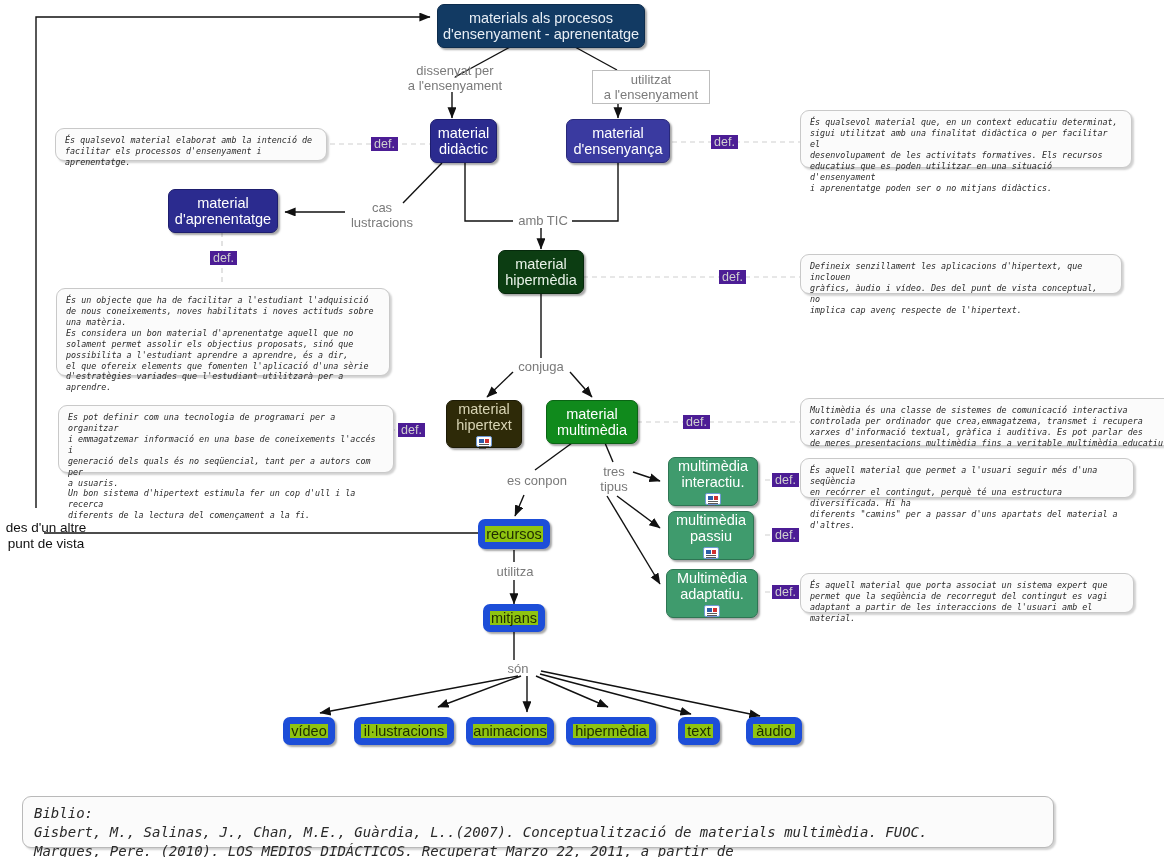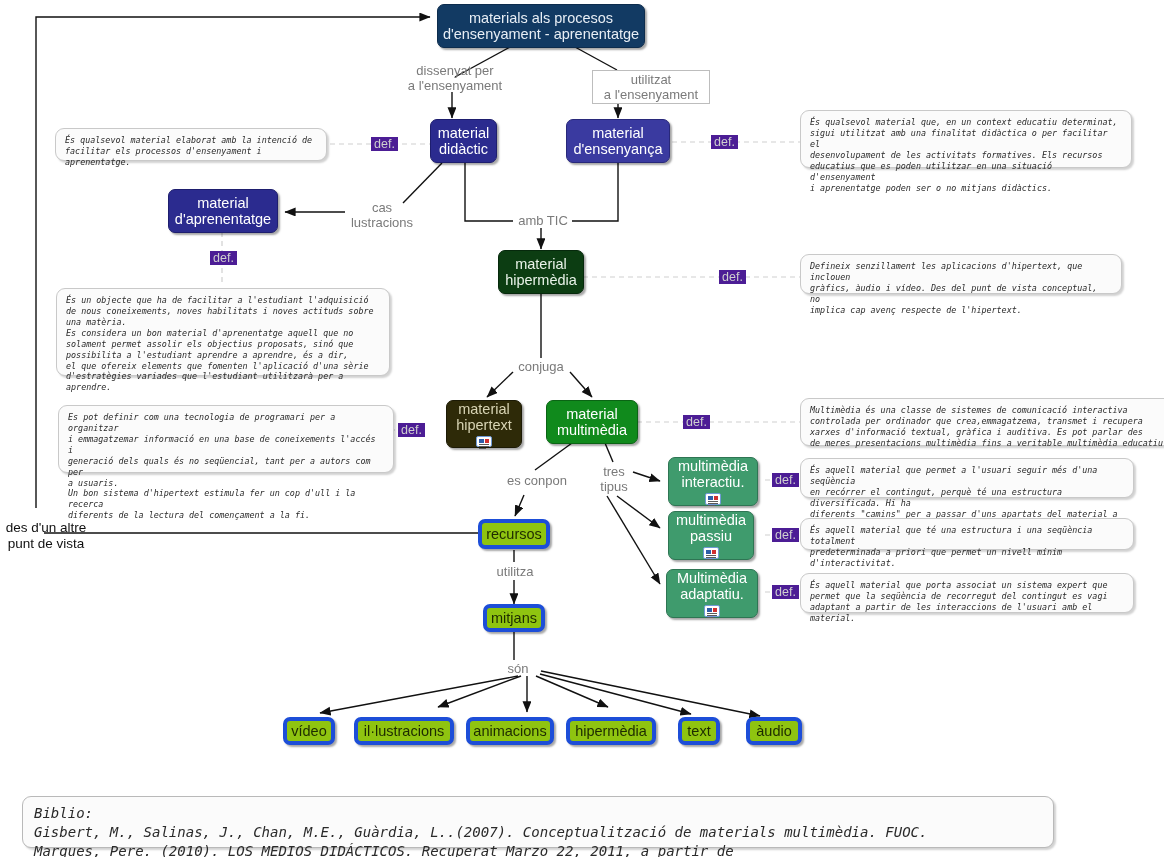--- a/index.html
+++ b/index.html
@@ -24,21 +24,21 @@
   }
   .node .lbl{display:block;white-space:pre-line;}
 
   .n-navy{background:#123a63;color:#e8eef5;border:1px solid #0d2c4d;font-size:14.5px;}
   .n-indigo{background:#2b2b8f;color:#ffffff;border:1px solid #1e1e6e;font-size:14.5px;}
   .n-indigo2{background:#3a3aa0;color:#ffffff;border:1px solid #28287a;font-size:14.5px;}
   .n-darkgreen{background:#0c3d12;color:#e9f3e9;border:1px solid #06290c;font-size:14.5px;}
   .n-olive{background:#2e2a08;color:#d8d4b4;border:1px solid #1c1a05;font-size:14.5px;}
   .n-green{background:#108a1c;color:#ffffff;border:1px solid #0a6414;font-size:14.5px;}
   .n-midgreen{background:#3f9b6d;color:#ffffff;border:1px solid #2e7553;font-size:14.5px;}
-  .n-lime{background:#8fc410;color:#1d2b00;border:4px solid #1d4ed8;font-size:14.5px;}
+  .n-lime{background:#8fc410;color:#1d2b00;border:7px solid #1d4ed8;font-size:14.5px;}
 
   
   .note{
     position:absolute;
     box-sizing:border-box;
     background:#fbfbfb;
     border:1px solid #c9c9c9;
     border-radius:9px;
     box-shadow:2px 2px 2px rgba(0,0,0,.18);
     color:#2a2a2a;
@@ -350,22 +350,20 @@
 
   <div class="note" style="left:800px;top:398px;width:428px;height:48px;">Multimèdia és una classe de sistemes de comunicació interactiva
 controlada per ordinador que crea,emmagatzema, transmet i recupera
 xarxes d'informació textual, gràfica i auditiva. Es pot parlar des
 de meres presentacions multimèdia fins a veritable multimèdia educatiu.</div>
 
   <div class="note" style="left:800px;top:458px;width:334px;height:40px;">És aquell material que permet a l'usuari seguir més d'una seqüència
 en recórrer el contingut, perquè té una estructura diversificada. Hi ha
 diferents "camins" per a passar d'uns apartats del material a d'altres.</div>
 
-  <div class="note" style="left:800px;top:518px;width:334px;height:32px;">És aquell material que té una estructura i una seqüència totalment
-predeterminada a priori que permet un nivell mínim d'interactivitat.</div>
 
   <div class="note" style="left:800px;top:573px;width:334px;height:40px;">És aquell material que porta associat un sistema expert que
 permet que la seqüència de recorregut del contingut es vagi
 adaptant a partir de les interaccions de l'usuari amb el material.</div>
 
   <div class="biblio" style="left:22px;top:796px;width:1032px;height:52px;">Biblio:
 Gisbert, M., Salinas, J., Chan, M.E., Guàrdia, L..(2007). Conceptualització de materials multimèdia. FUOC.
 Marques, Pere. (2010). LOS MEDIOS DIDÁCTICOS. Recuperat Marzo 22, 2011, a partir de http://peremarques.pangea.org/medios.htm
 Ortiz, Luciano. (2008). Practica Educativa II 2008: Materials educatius i materials didàctics. Recuperat 22 març 2011, a partir de http://lucianoortiz.blogspot.com/2008/05/materiales-educativos-y-materiales.html
 Diccionari de la llengua espanyola - Vintena segona edició. (s.d.). . Recuperat 24 març 2011, a partir de http://buscon.rae.es/draeI/SrvltConsulta?TIPO_BUS=3&amp;LEMA=cultura</div>

